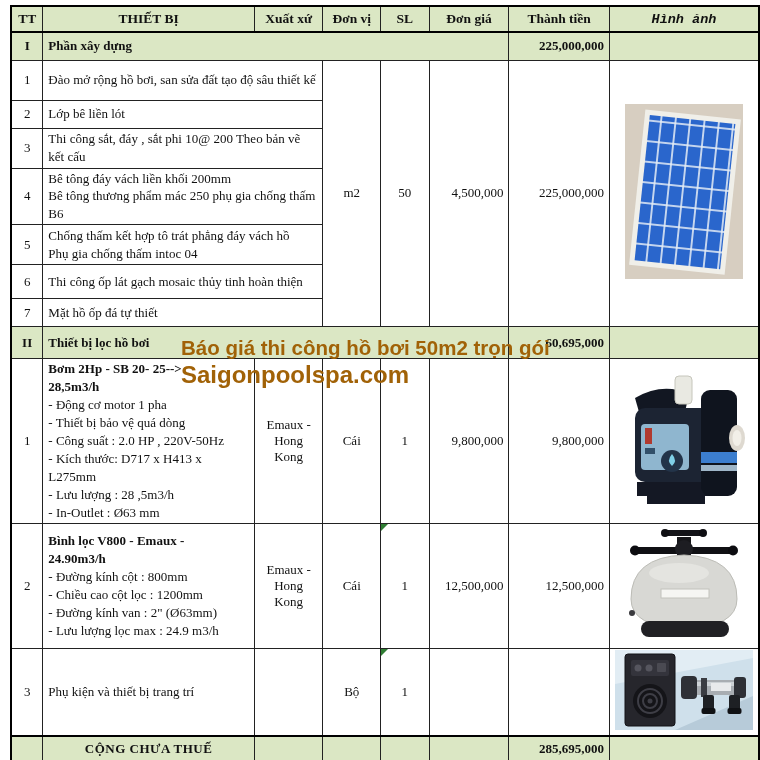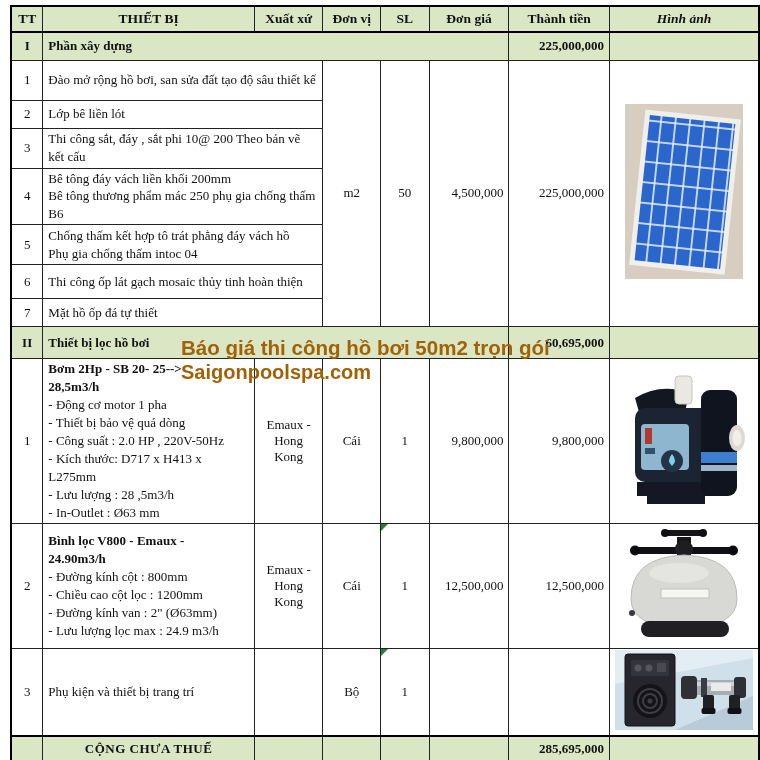--- a/index.html
+++ b/index.html
@@ -18,40 +18,40 @@
     font-size:13px; vertical-align:middle; overflow:hidden;
   }
   .quote th {
     background:#dbe7c4; font-weight:bold; text-align:center;
     border-bottom:2px solid #000; font-size:13.5px; padding:4px 2px;
   }
   .green { background:#dbe7c4; }
   .c { text-align:center; }
   .r { text-align:right; }
   .b { font-weight:bold; }
-  .i { font-style:italic; }
+  .i { font-style:italic;font-family:Liberation Mono, monospace; }
   .pre { white-space:pre-line; }
   .desc { padding:2px 6px 2px 7px; line-height:1.38; }
   .topv { vertical-align:top; padding-top:4px; }
   .imgcell { padding:0; text-align:center; vertical-align:middle; background:#fff; }
   .footer-row td { border-top:2px solid #000; }
   .footer-label { font-size:15px; letter-spacing:.5px; }
   .flagcell { position:relative; }
   .corner-flag {
     position:absolute; left:0; top:0; width:0; height:0;
     border-top:7px solid #2f7d33; border-right:7px solid transparent;
   }
   
   .wm {
     position:absolute; left:181px; top:336px; z-index:5;
     color:#a16207; font-family:"Liberation Sans","DejaVu Sans",sans-serif;
     font-weight:bold; white-space:nowrap; pointer-events:none;
   }
   .wm-line1 { font-size:20.5px; }
-  .wm-line2 { font-size:20px; margin-top:1px; display:flex; gap:30px; }
+  .wm-line2 { font-size:24px; margin-top:1px; display:flex; gap:30px; }
 </style>
 </head>
 <body>
 
 <div class="sheet">
 
   <table class="quote">
     <colgroup>
       <col style="width:32px">
         <col style="width:214px">

